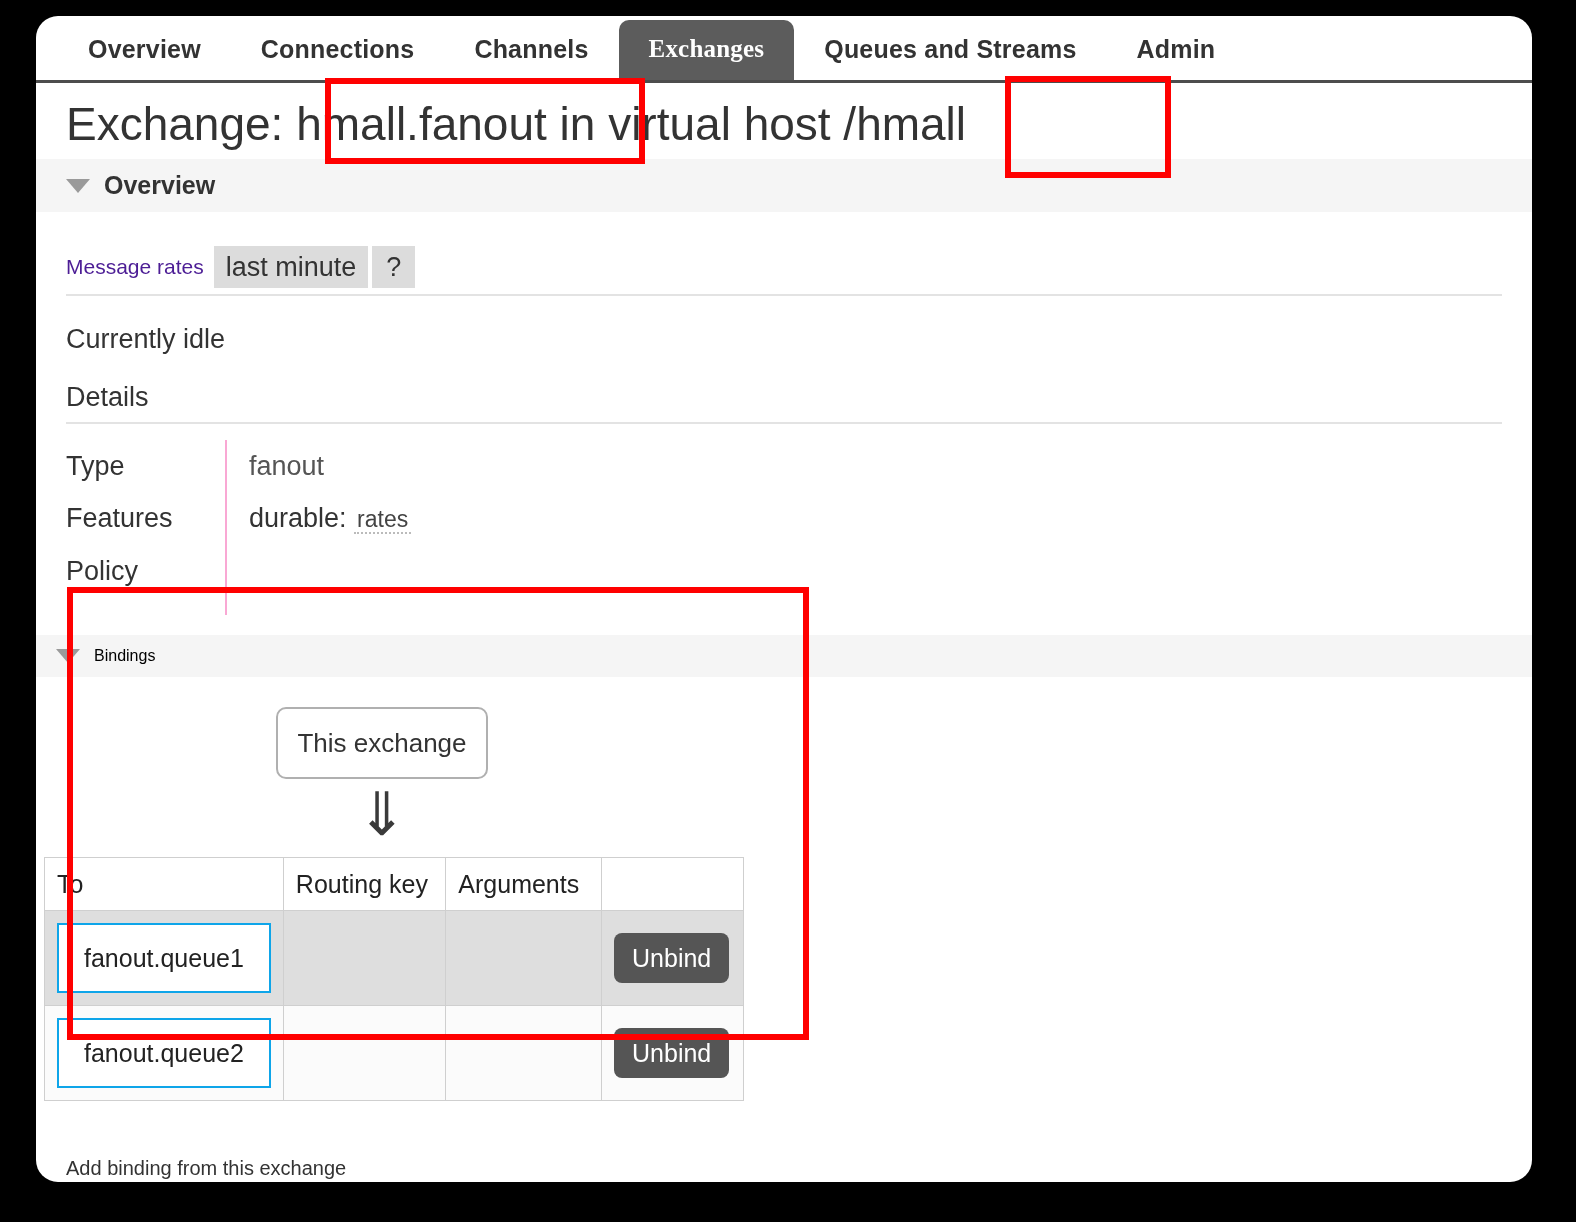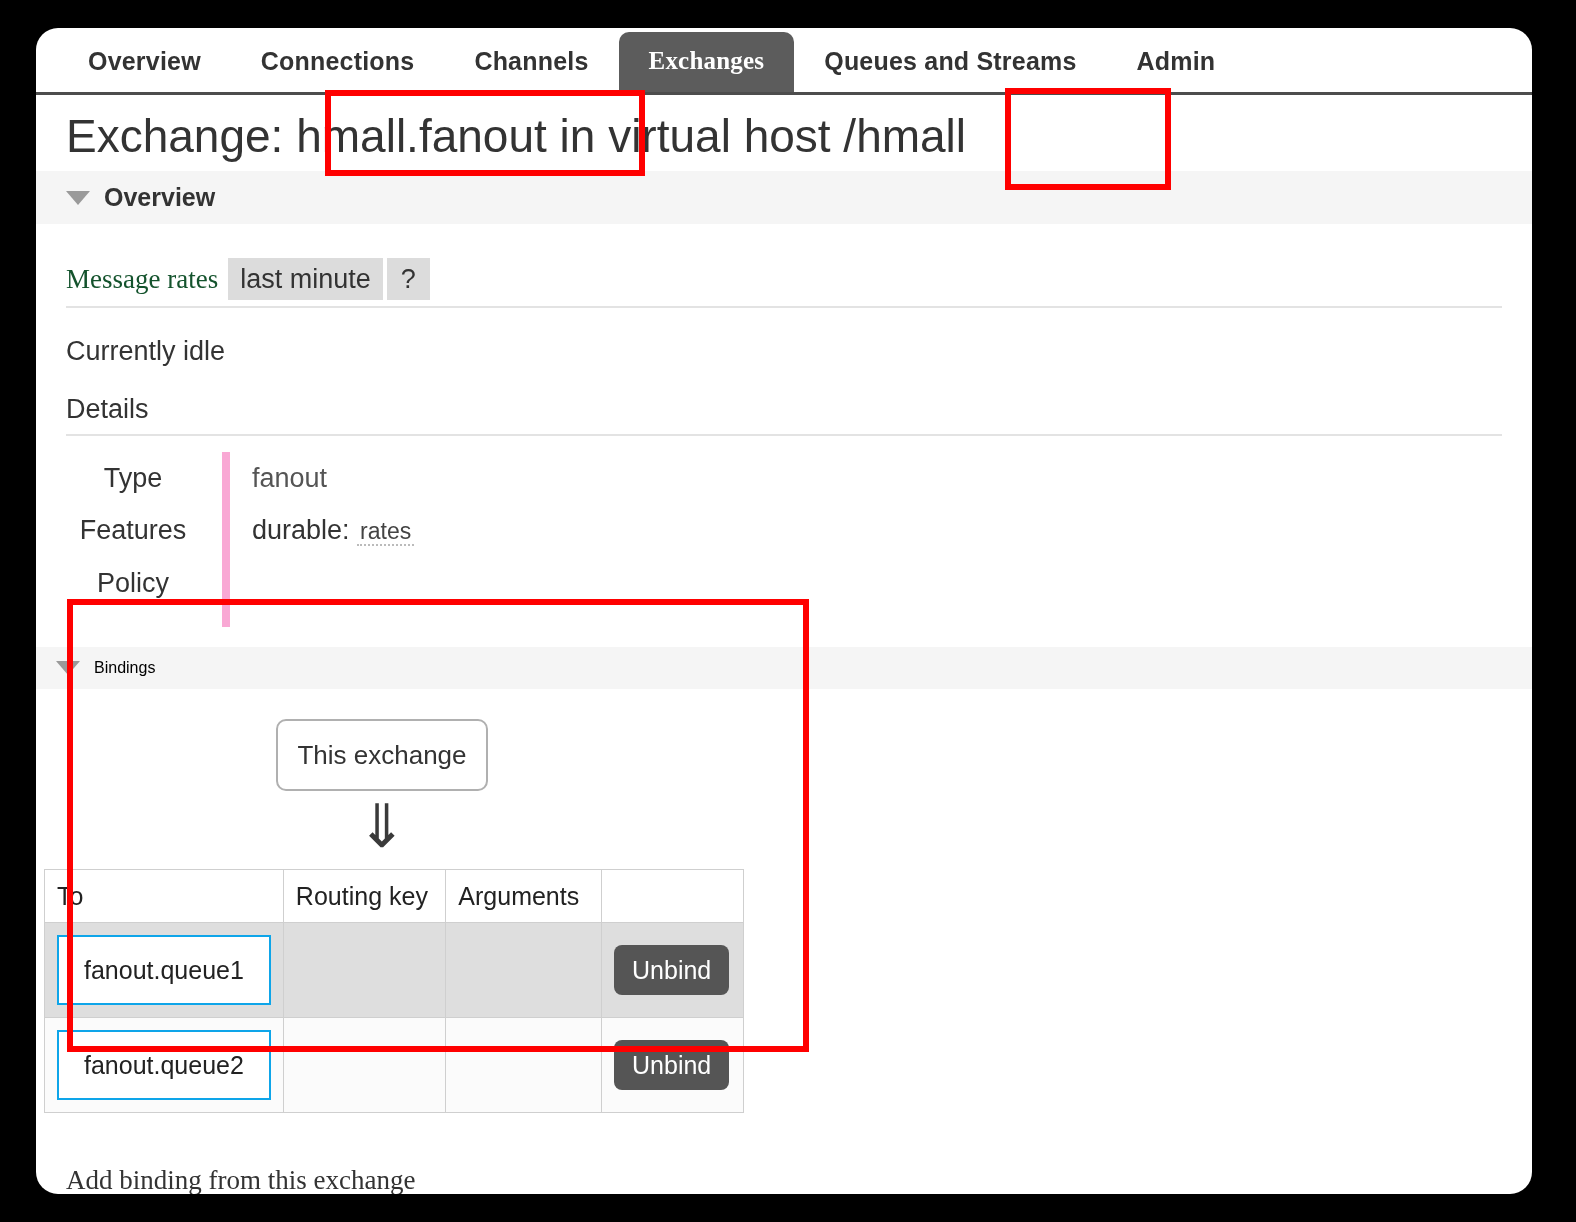--- a/index.html
+++ b/index.html
@@ -7,21 +7,21 @@
     margin: 0; padding: 0;
     width: 1576px; height: 1222px;
     background: #000000;
     overflow: hidden;
     font-family: "Liberation Sans", sans-serif;
   }
 
   #page {
     position: absolute;
     left: 36px;
-    top: 28px;
+    top: 16px;
     width: 1496px;
     height: 1166px;
     background: #ffffff;
     border-radius: 22px;
     overflow: hidden;
   }
 
   
   .tabbar {
     position: relative;
@@ -82,25 +82,24 @@
 
   
   .rates-row {
     margin: 34px 30px 0 30px;
     display: flex;
     align-items: stretch;
     border-bottom: 2px solid #e3e3e3;
     padding-bottom: 6px;
   }
   .rates-label {
-    font-size: 27px;
-    color: #14532d;
+    font-size: 21px;
+    color: #4c1d95;
     padding: 4px 10px 4px 0;
     line-height: 34px;
-    font-family: Liberation Serif, serif;
   }
   .chip {
     background: #dcdcdc;
     font-size: 27px;
     color: #333333;
     padding: 4px 12px;
     line-height: 34px;
     margin-right: 4px;
     cursor: pointer;
   }
@@ -120,27 +119,27 @@
     padding-bottom: 8px;
     border-bottom: 2px solid #e3e3e3;
   }
 
   
   .details {
     margin: 16px 30px 0 30px;
   }
   .details table { border-collapse: collapse; }
   .details th {
-    text-align: center;
+    text-align: left;
     font-size: 27px;
     font-weight: 400;
     color: #333333;
     padding: 8px 22px 8px 0;
     vertical-align: top;
-    border-right: 8px solid #f9a8d4;
+    border-right: 2px solid #f9a8d4;
     width: 160px;
     line-height: 36px;
   }
   .details td {
     padding: 8px 0 8px 22px;
     font-size: 27px;
     color: #555555;
     vertical-align: top;
     line-height: 36px;
   }
@@ -232,27 +231,26 @@
     font-size: 25px;
     border: none;
     border-radius: 8px;
     padding: 10px 18px;
     line-height: 30px;
     cursor: pointer;
     font-family: "Liberation Sans", sans-serif;
   }
 
   .add-binding {
-    font-size: 27px;
+    font-size: 20px;
     color: #333333;
     margin: 32px 30px 0 30px;
     line-height: 34px;
     padding-bottom: 10px;
     border-bottom: 2px solid #4c1d95;
-    font-family: Liberation Serif, serif;
   }
 
   
   .ann {
     position: absolute;
     border: 6px solid #ff0000;
     pointer-events: none;
   }
   #ann-exchange-name { left: 289px; top: 62px;  width: 320px; height: 86px; }
   #ann-vhost-name    { left: 969px; top: 60px;  width: 166px; height: 102px; }

